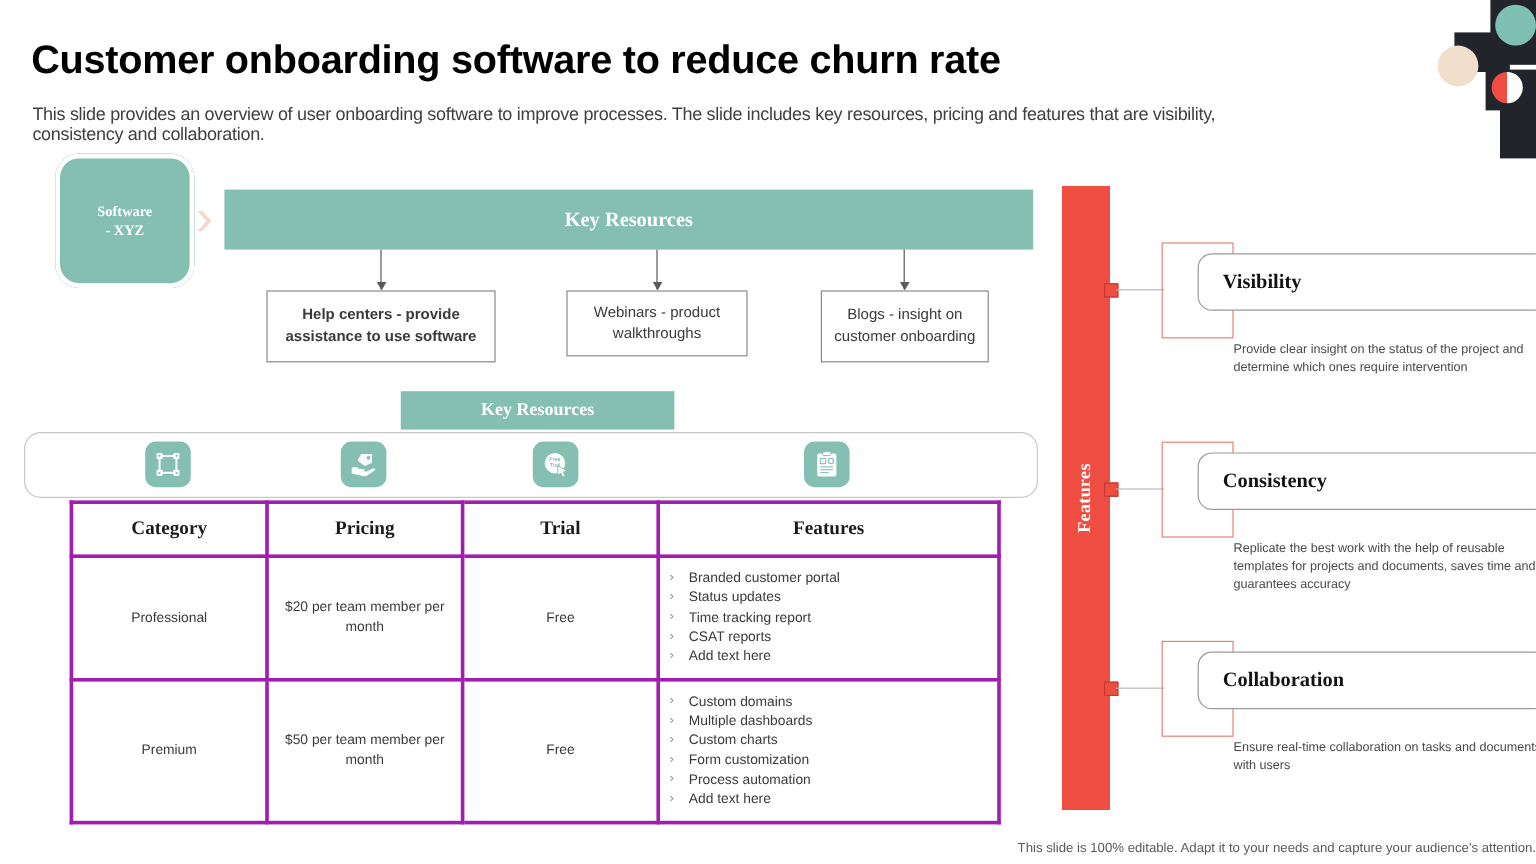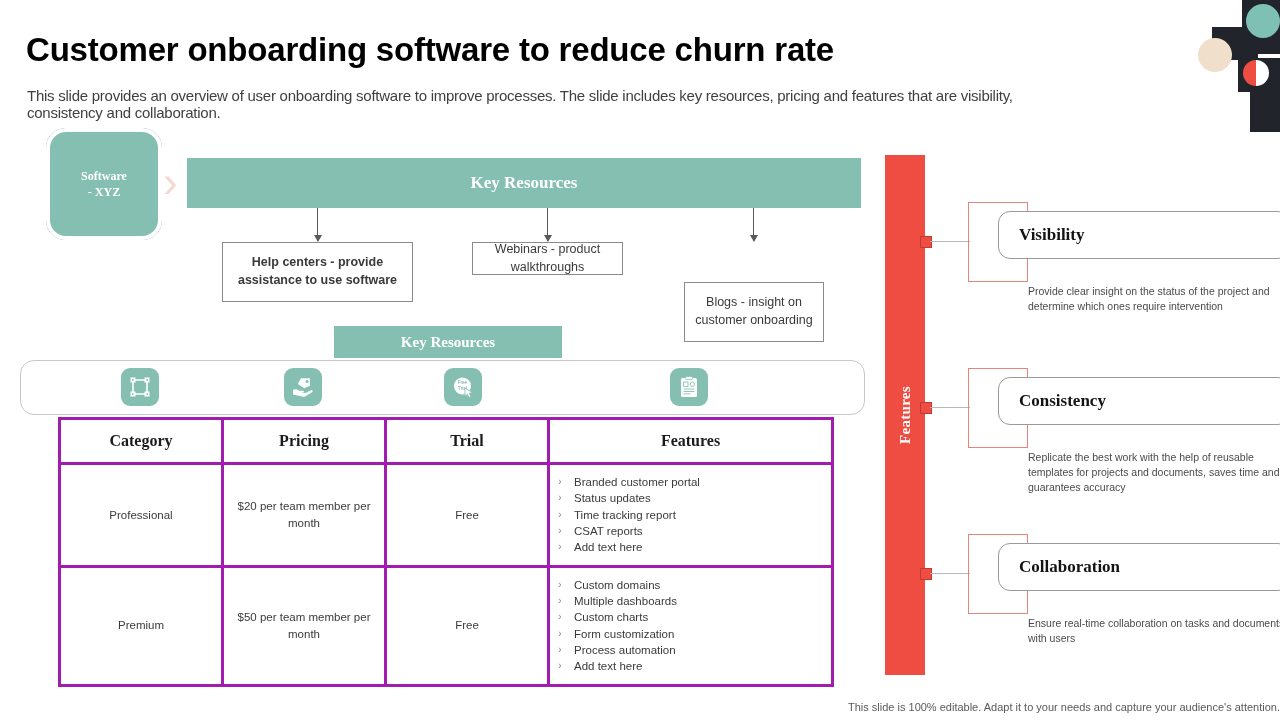--- a/index.html
+++ b/index.html
@@ -196,24 +196,24 @@
     <span>Key Resources</span>
   </div>
 
   <div class="arrow" style="left:317px; top:208px; height:33px;"></div>
   <div class="arrow" style="left:547px; top:208px; height:33px;"></div>
   <div class="arrow" style="left:753px; top:208px; height:33px;"></div>
 
   <div class="res-box" style="left:222px; top:242px; width:191px; height:60px;font-weight:bold;">
     <span>Help centers - provide assistance to use software</span>
   </div>
-  <div class="res-box" style="left:472px; top:242px; width:151px; height:33px;">
+  <div class="res-box" style="left:472px; top:242px; width:151px; height:55px;">
     <span>Webinars - product walkthroughs</span>
   </div>
-  <div class="res-box" style="left:684px; top:242px; width:140px; height:60px;margin-top:40px;">
+  <div class="res-box" style="left:684px; top:242px; width:140px; height:60px;">
     <span>Blogs - insight on customer onboarding</span>
   </div>
 
   <div class="kr-tab">
     <span>Key Resources</span>
   </div>
 
   <div class="icon-strip"></div>
 
   <div class="icon-tile" style="left:121px;">

